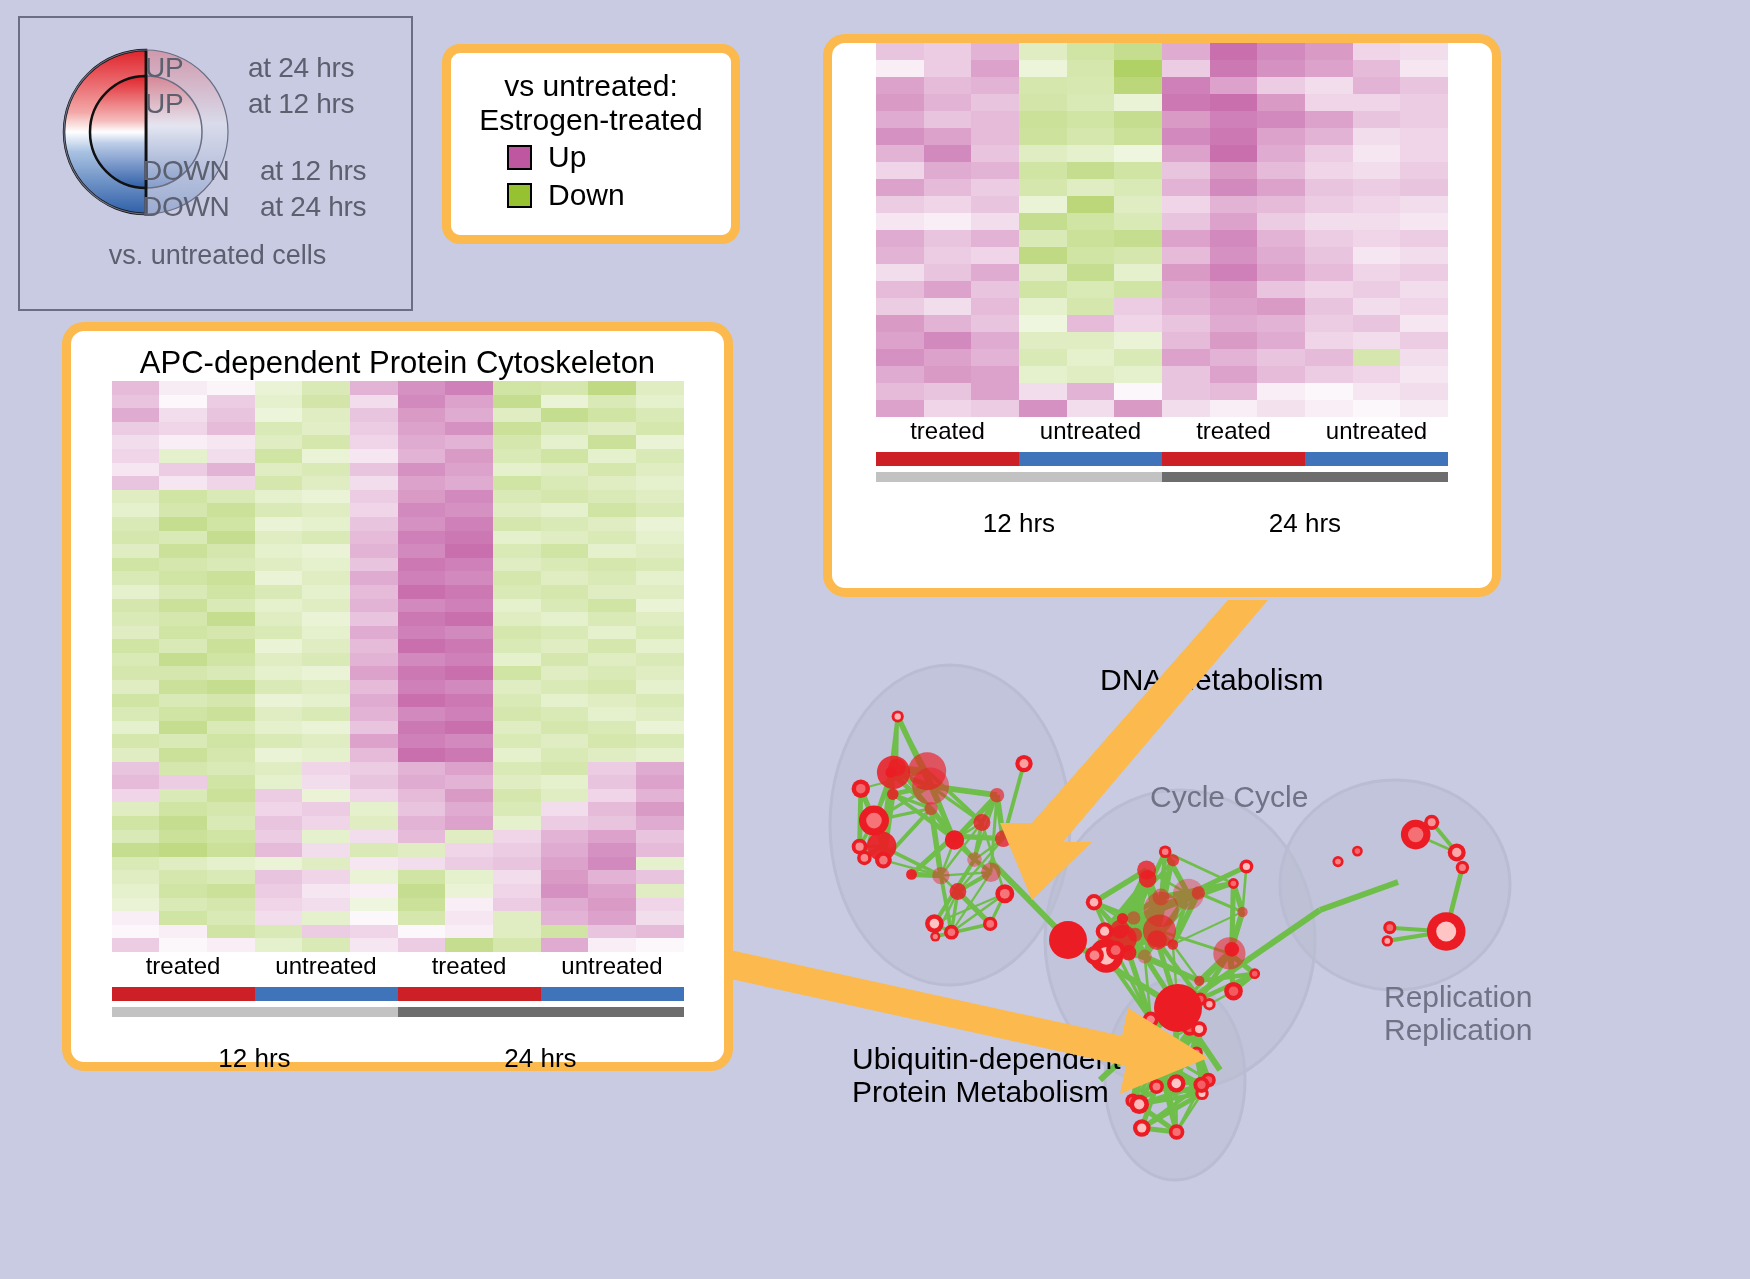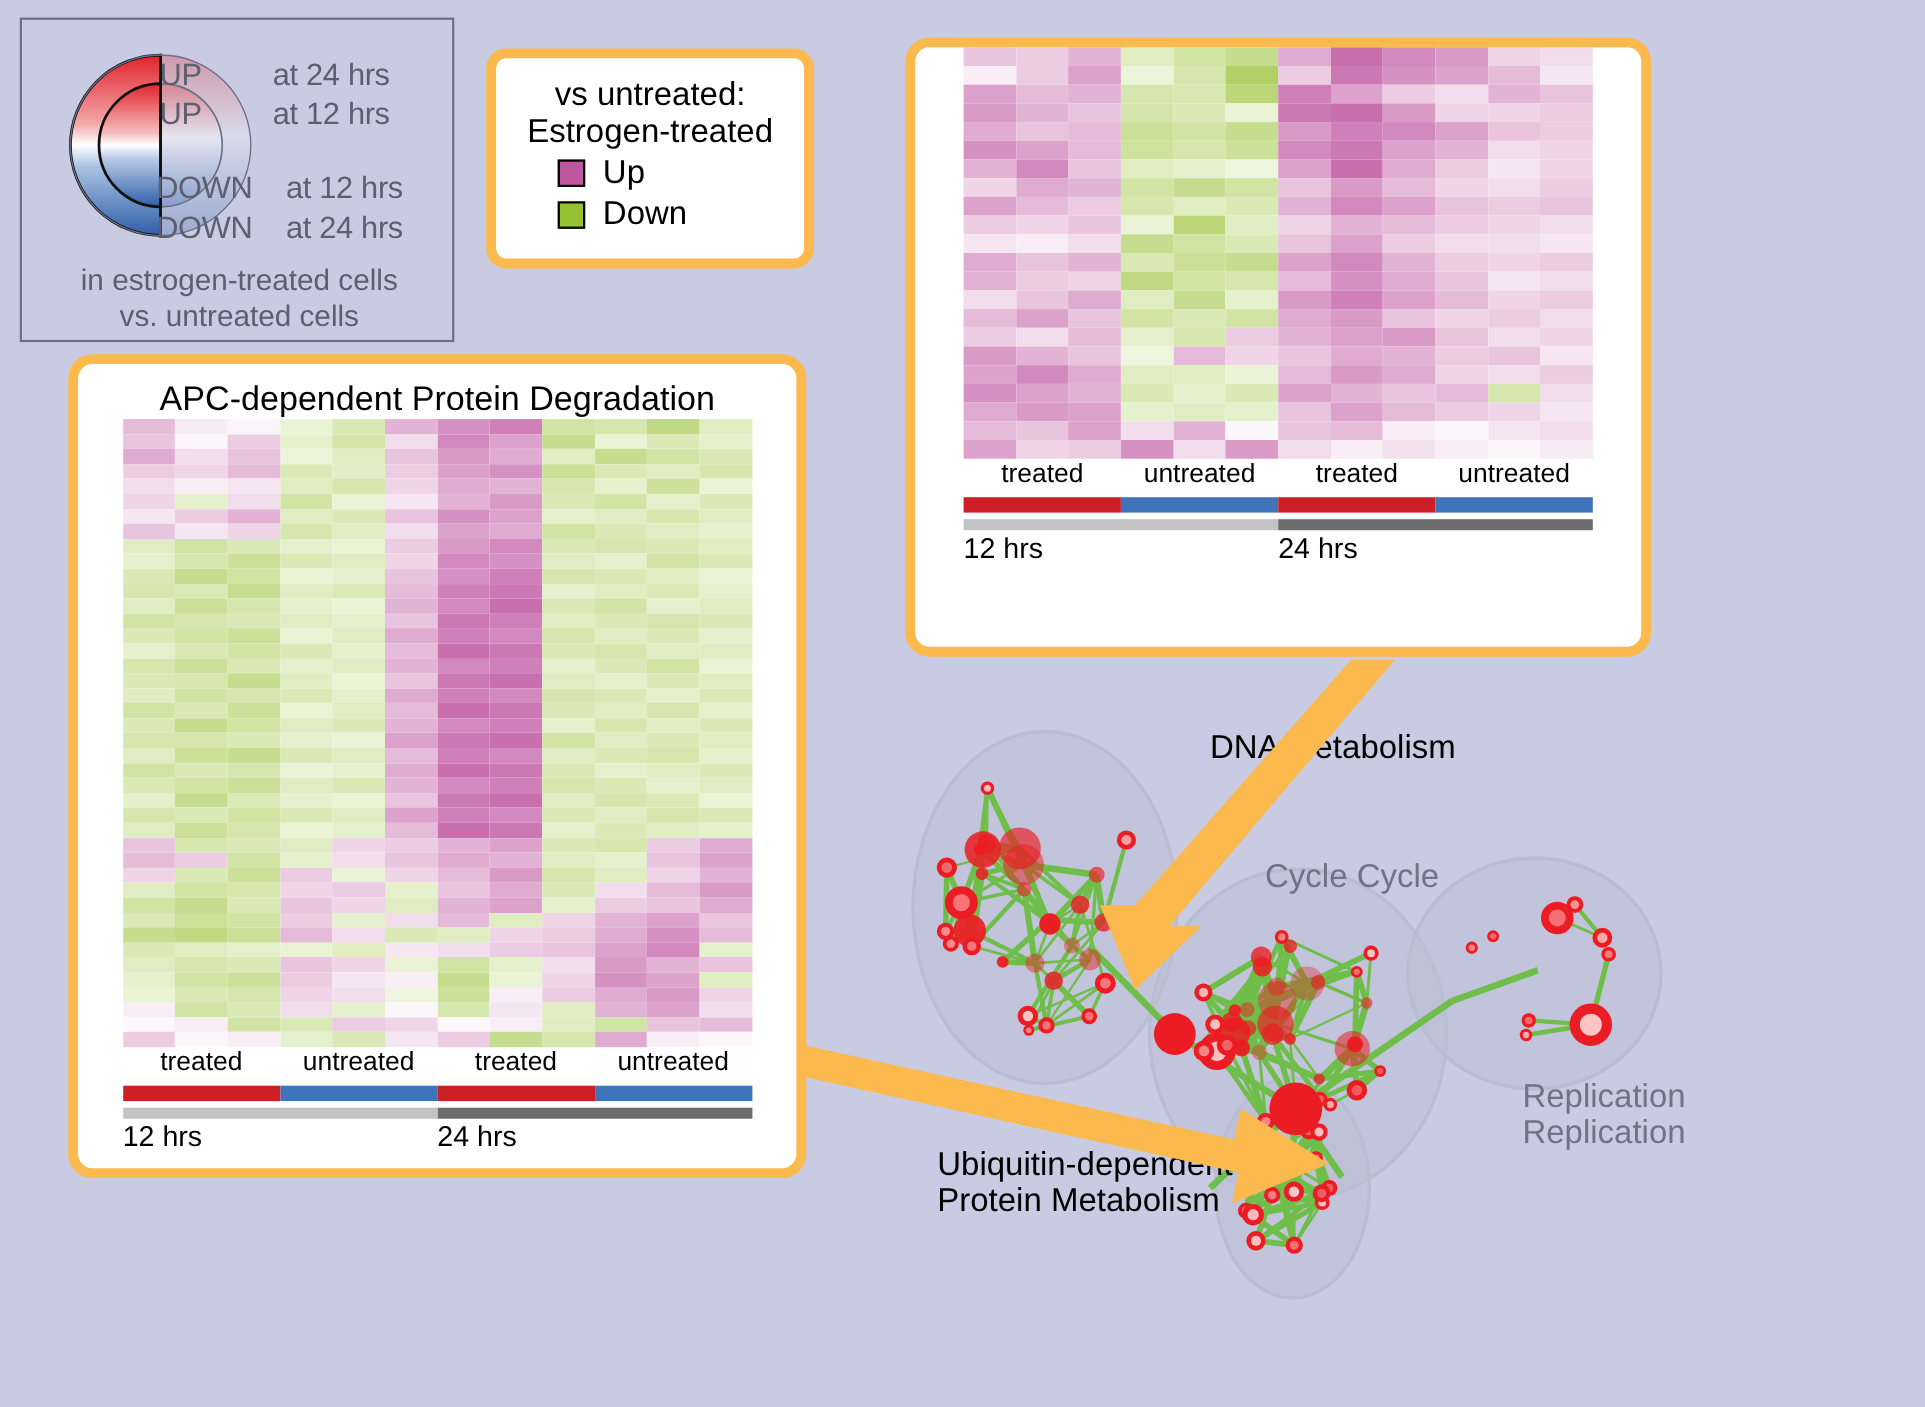--- a/index.html
+++ b/index.html
@@ -64,21 +64,21 @@
   .hm i{display:block;}
 
   
   .collabels{display:flex;margin:0 auto;}
   .collabels span{flex:1;text-align:center;font-size:24px;color:#000;}
   .barrow{display:flex;margin:7px auto 0 auto;}
   .barrow .seg{height:14px;}
   .barrow2{display:flex;margin:6px auto 0 auto;}
   .barrow2 .seg{height:10px;}
   .hrsrow{display:flex;margin:1px auto 0 auto;}
-  .hrsrow span{text-align:left;font-size:26px;color:#000;}
+  .hrsrow span{text-align:center;font-size:26px;color:#000;margin-top:25px;}
 
   
   #network{left:780px;top:610px;width:790px;height:670px;}
   .net-lbl{position:absolute;white-space:nowrap;line-height:1.1;}
   #lbl-dna{left:1100px;top:663px;font-size:30px;color:#000;}
   #lbl-cc {left:1150px;top:780px;font-size:30px;color:#6f7385;}
   #lbl-mt {left:1384px;top:980px;font-size:30px;color:#6f7385;}
   #lbl-ub {left:852px;top:1042px;font-size:30px;color:#000;}
 </style>
 </head>
@@ -123,21 +123,20 @@
   </div>
   <span class="wheel-lbl" id="wl-up24">UP</span>
   <span class="wheel-lbl" id="wl-at24">at 24 hrs</span>
   <span class="wheel-lbl" id="wl-up12">UP</span>
   <span class="wheel-lbl" id="wl-at12">at 12 hrs</span>
   <span class="wheel-lbl" id="wl-dn12">DOWN</span>
   <span class="wheel-lbl" id="wl-atd12">at 12 hrs</span>
   <span class="wheel-lbl" id="wl-dn24">DOWN</span>
   <span class="wheel-lbl" id="wl-atd24">at 24 hrs</span>
   <div id="wheel-caption">
-    <div>in estrogen-treated cells</div>
     <div>vs. untreated cells</div>
   </div>
 </div>
 
 <div class="abs" id="legend-card">
   <div class="ltitle">
     <div>vs untreated:</div>
     <div>Estrogen-treated</div>
   </div>
   <div class="leg-row">
@@ -433,21 +432,21 @@
       <span class="seg" style="flex:1;background:#c2c2c2"></span>
       <span class="seg" style="flex:1;background:#6d6d6d"></span>
     </div>
   <div class="hrsrow" id="hr-rep" style="width: 572px;">
       <span style="flex:1">12 hrs</span>
       <span style="flex:1">24 hrs</span>
     </div>
 </div>
 
 <div class="abs panel" id="panel-apc">
-  <div class="panel-title">APC-dependent Protein Degradation</div>
+  <div class="panel-title">APC-dependent Protein Cytoskeleton</div>
   <div class="hm" id="hm-apc" style="width: 572px; grid-template-columns: repeat(12, 1fr); grid-auto-rows: 13.6px;">
       <i style="background:rgb(229,187,217)"></i>
       <i style="background:rgb(247,235,244)"></i>
       <i style="background:rgb(251,245,249)"></i>
       <i style="background:rgb(234,243,214)"></i>
       <i style="background:rgb(218,234,183)"></i>
       <i style="background:rgb(226,179,212)"></i>
       <i style="background:rgb(213,145,193)"></i>
       <i style="background:rgb(207,128,184)"></i>
       <i style="background:rgb(208,228,163)"></i>

